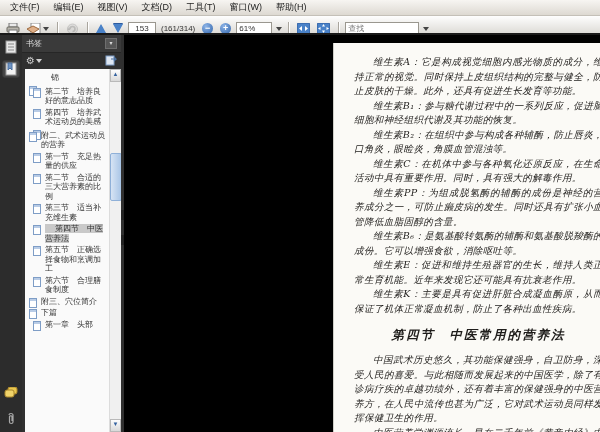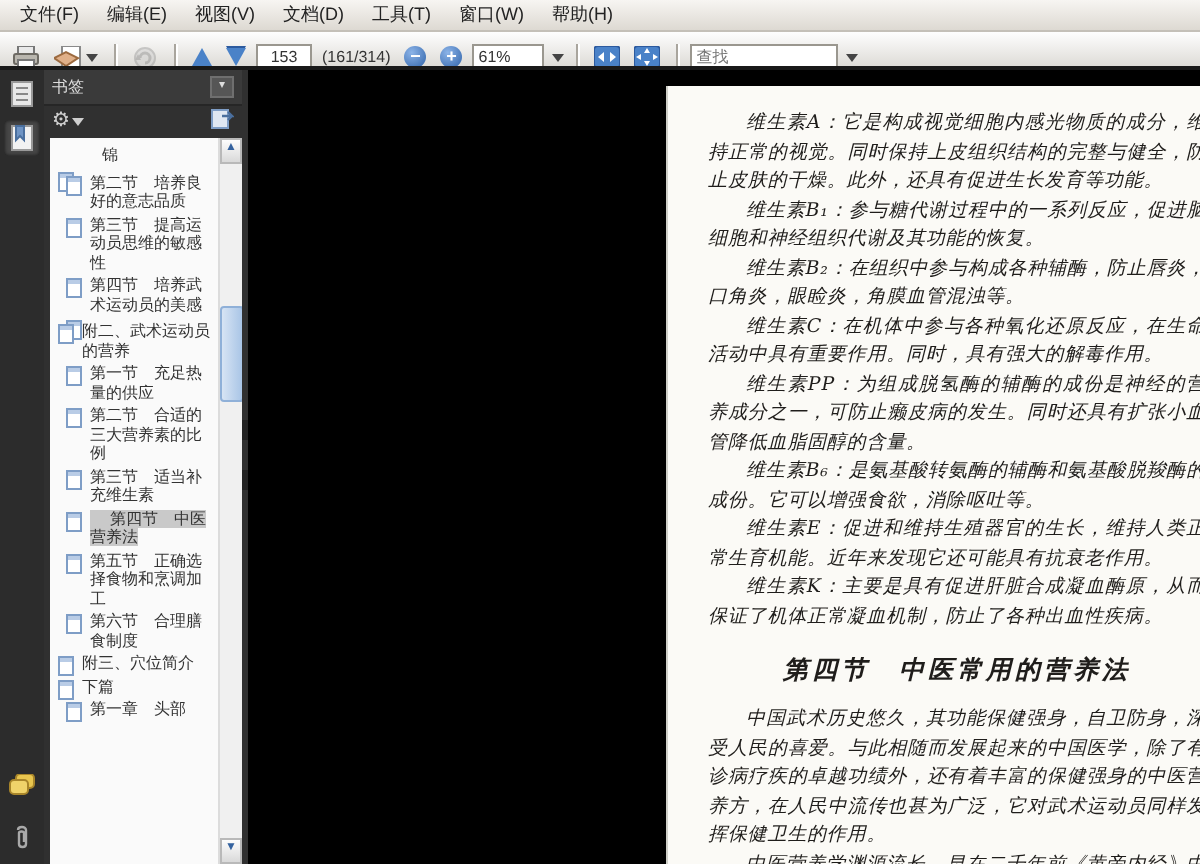--- a/index.html
+++ b/index.html
@@ -241,21 +241,20 @@
       <span class="pt-spacer"></span>
       <span><svg width="12" height="11" viewBox="0 0 12 11">
             <rect x="1" y="1" width="8" height="9" fill="#dfe7f2" stroke="#7e9dc6"></rect>
             <path d="M6,4 L11,4 L9,2 M11,4 L9,6" fill="none" stroke="#4a6f9e" stroke-width="1.2"></path>
           </svg></span>
     </div>
     <div class="tree">
       <div class="tree-item partial"><span class="bm-label">锦</span></div>
       <div class="tree-item"><span class="bm-icon"></span></div>
       <div class="tree-item lvl1"><span class="bm-icon"></span><span class="bm-label">第二节　培养良好的意志品质</span></div>
-      <div class="tree-item lvl1"><span class="bm-icon"></span><span class="bm-label">第三节　提高运动员思维的敏感性</span></div>
       <div class="tree-item lvl1"><span class="bm-icon"></span><span class="bm-label">第四节　培养武术运动员的美感</span></div>
       <div class="tree-item lvl1"><span class="bm-icon"></span></div>
       <div class="tree-item"><span class="bm-icon"></span><span class="bm-label">附二、武术运动员的营养</span></div>
       <div class="tree-item lvl1"><span class="bm-icon"></span><span class="bm-label">第一节　充足热量的供应</span></div>
       <div class="tree-item lvl1"><span class="bm-icon"></span><span class="bm-label">第二节　合适的三大营养素的比例</span></div>
       <div class="tree-item lvl1"><span class="bm-icon"></span><span class="bm-label">第三节　适当补充维生素</span></div>
       <div class="tree-item lvl1 sel"><span class="bm-icon"></span><span class="bm-label">第四节　中医营养法</span></div>
       <div class="tree-item lvl1"><span class="bm-icon"></span><span class="bm-label">第五节　正确选择食物和烹调加工</span></div>
       <div class="tree-item lvl1"><span class="bm-icon"></span><span class="bm-label">第六节　合理膳食制度</span></div>
       <div class="tree-item"><span class="bm-icon"></span><span class="bm-label">附三、穴位简介</span></div>

